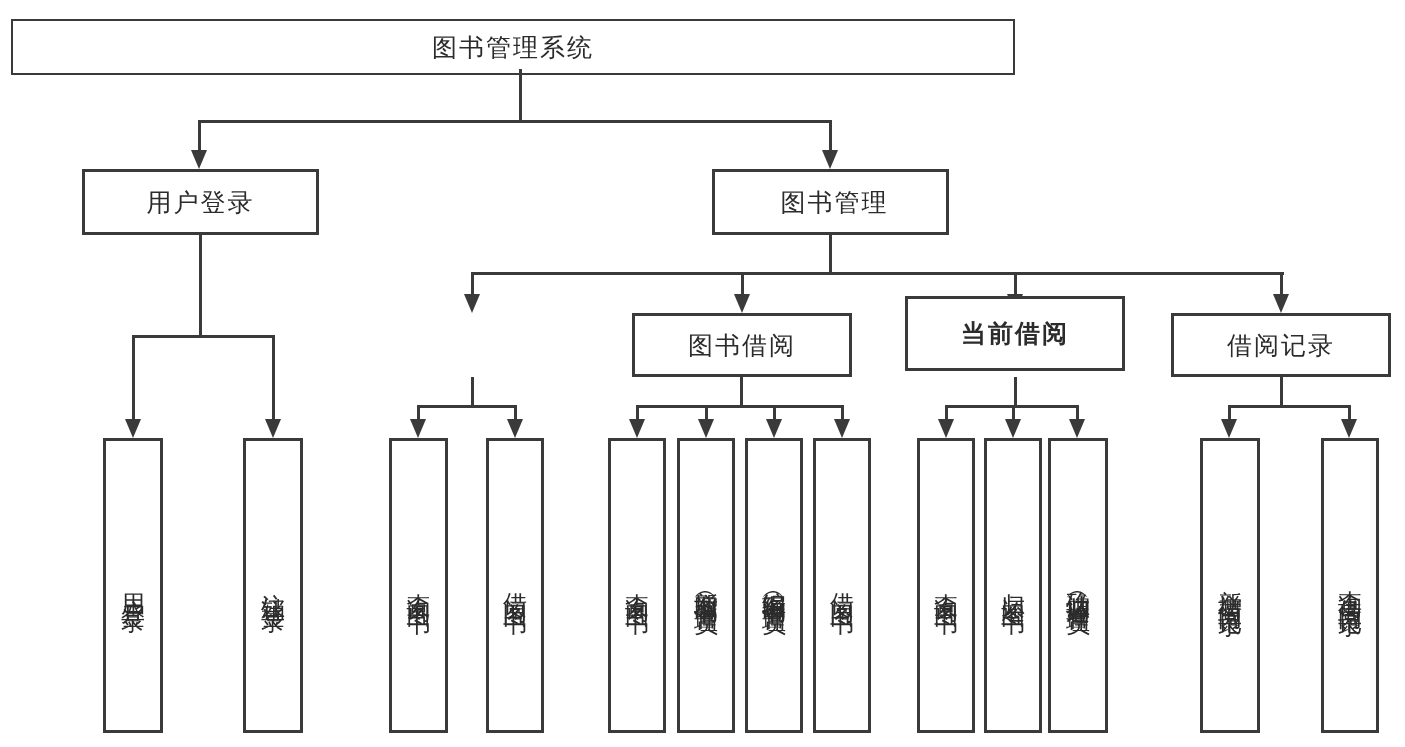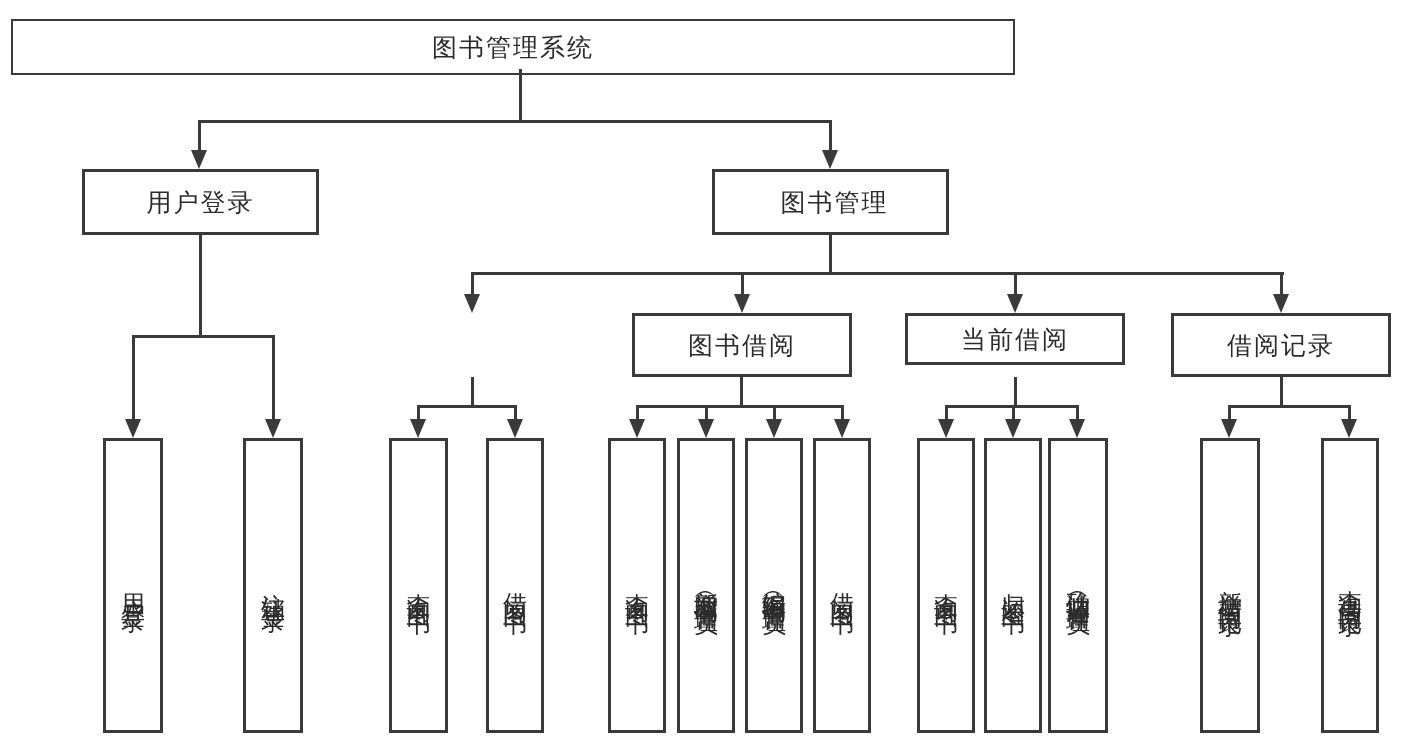--- a/index.html
+++ b/index.html
@@ -111,21 +111,21 @@
   <div class="vline" style="left:741px;top:272px;height:24px;"></div>
   <div class="arrow" style="left:734px;top:294px;"></div>
   <div class="vline" style="left:1014px;top:272px;height:24px;"></div>
   <div class="arrow" style="left:1007px;top:294px;"></div>
   <div class="vline" style="left:1280px;top:272px;height:24px;"></div>
   <div class="arrow" style="left:1273px;top:294px;"></div>
 
   <div class="node" style="left:632px;top:313px;width:220px;height:64px;">
     <span class="hlabel">图书借阅</span>
   </div>
-  <div class="node" style="left:905px;top:313px;width:220px;height:52px;">
+  <div class="node" style="left:905px;top:296px;width:220px;height:75px;font-weight:bold;">
     <span class="hlabel">当前借阅</span>
   </div>
   <div class="node" style="left:1171px;top:313px;width:220px;height:64px;">
     <span class="hlabel">借阅记录</span>
   </div>
 
   <div class="vline" style="left:471px;top:377px;height:31px;"></div>
   <div class="hline" style="left:417px;top:405px;width:100px;"></div>
   <div class="vline" style="left:417px;top:405px;height:16px;"></div>
   <div class="arrow" style="left:410px;top:419px;"></div>

